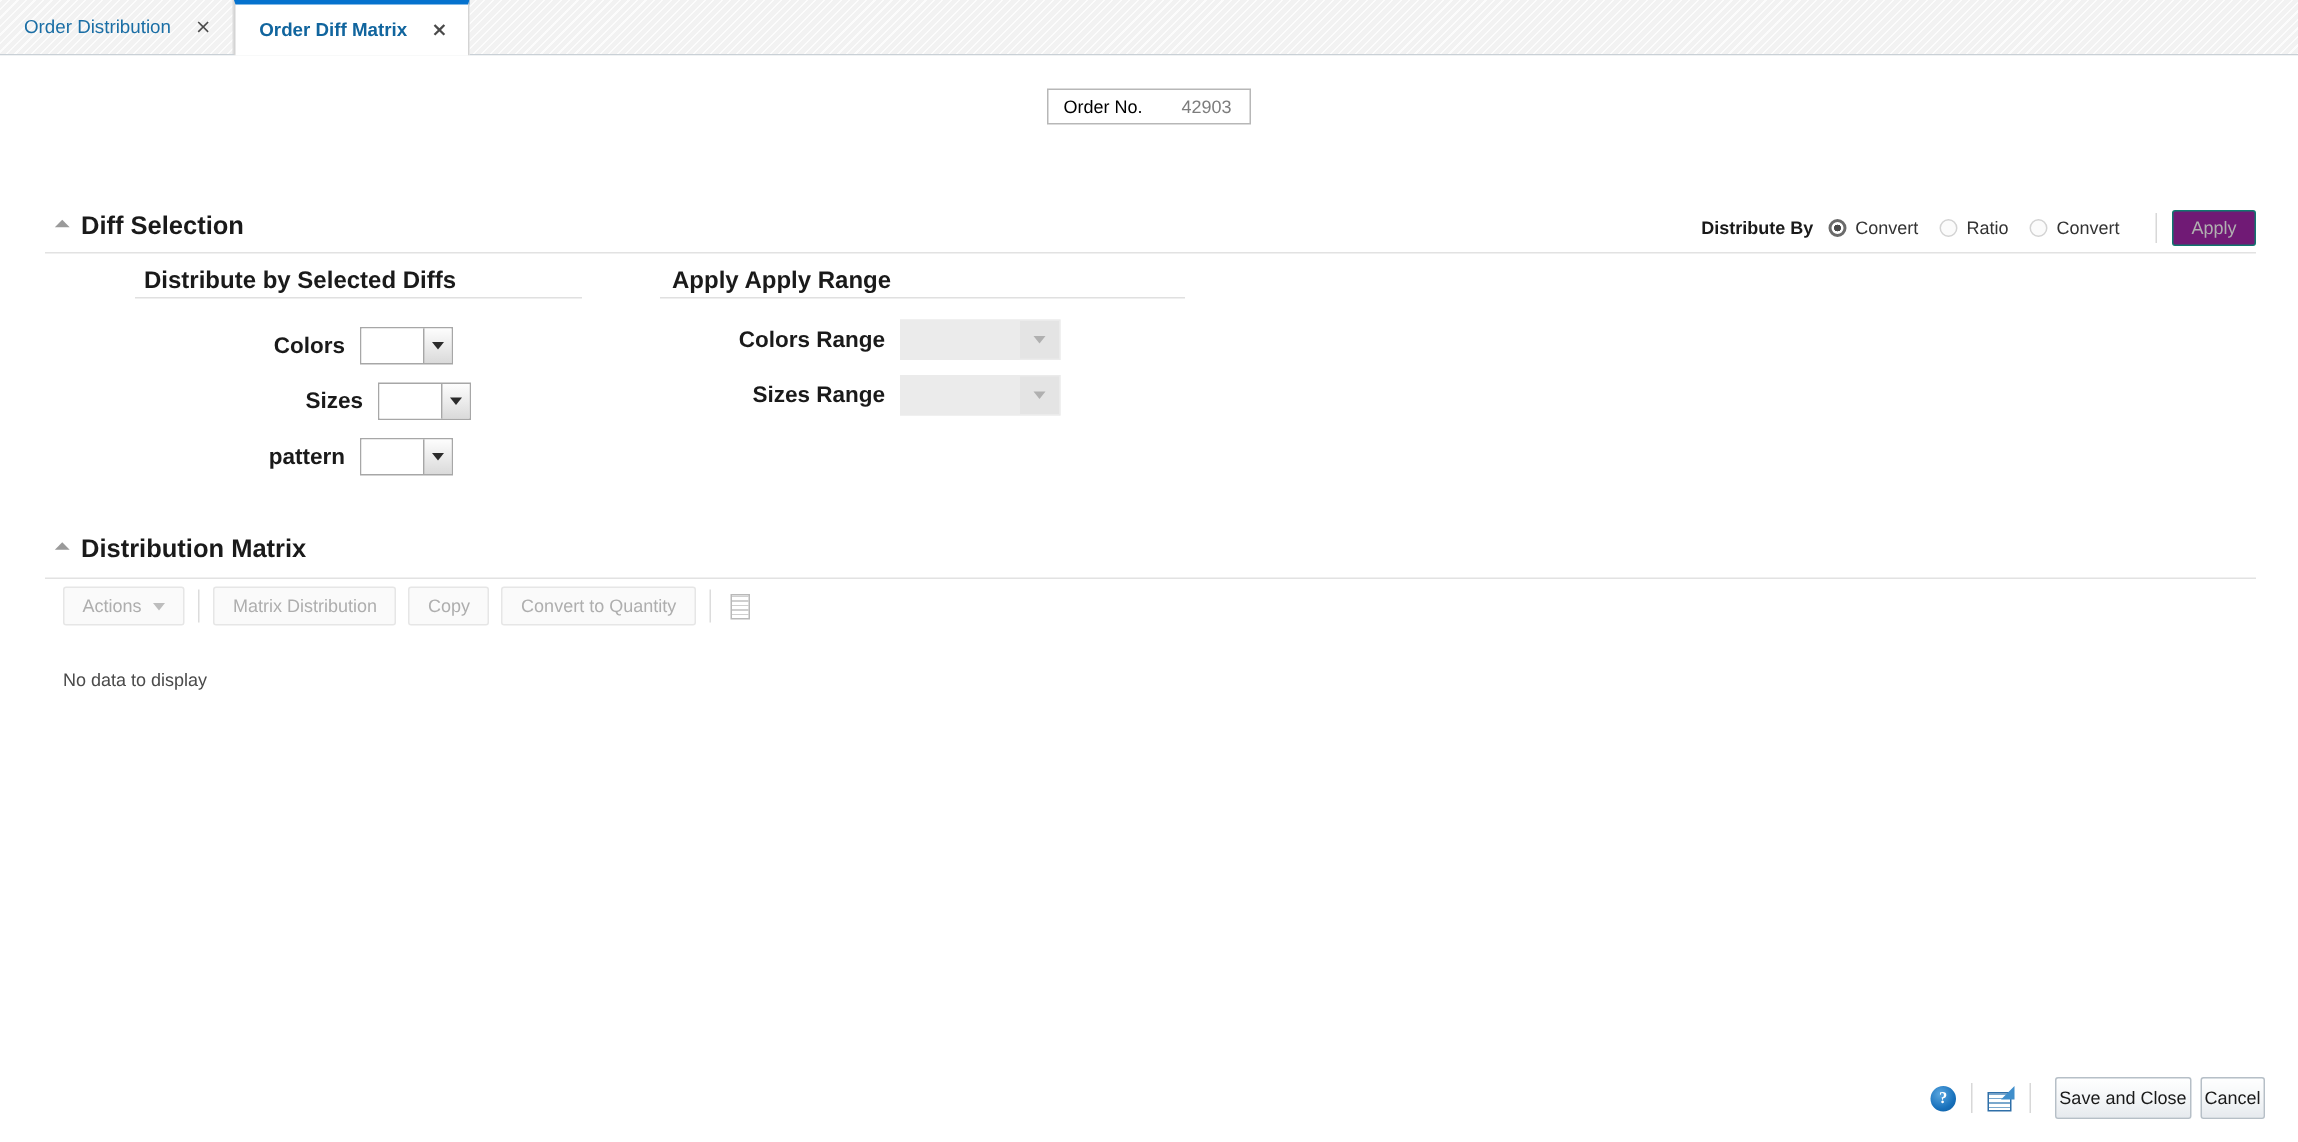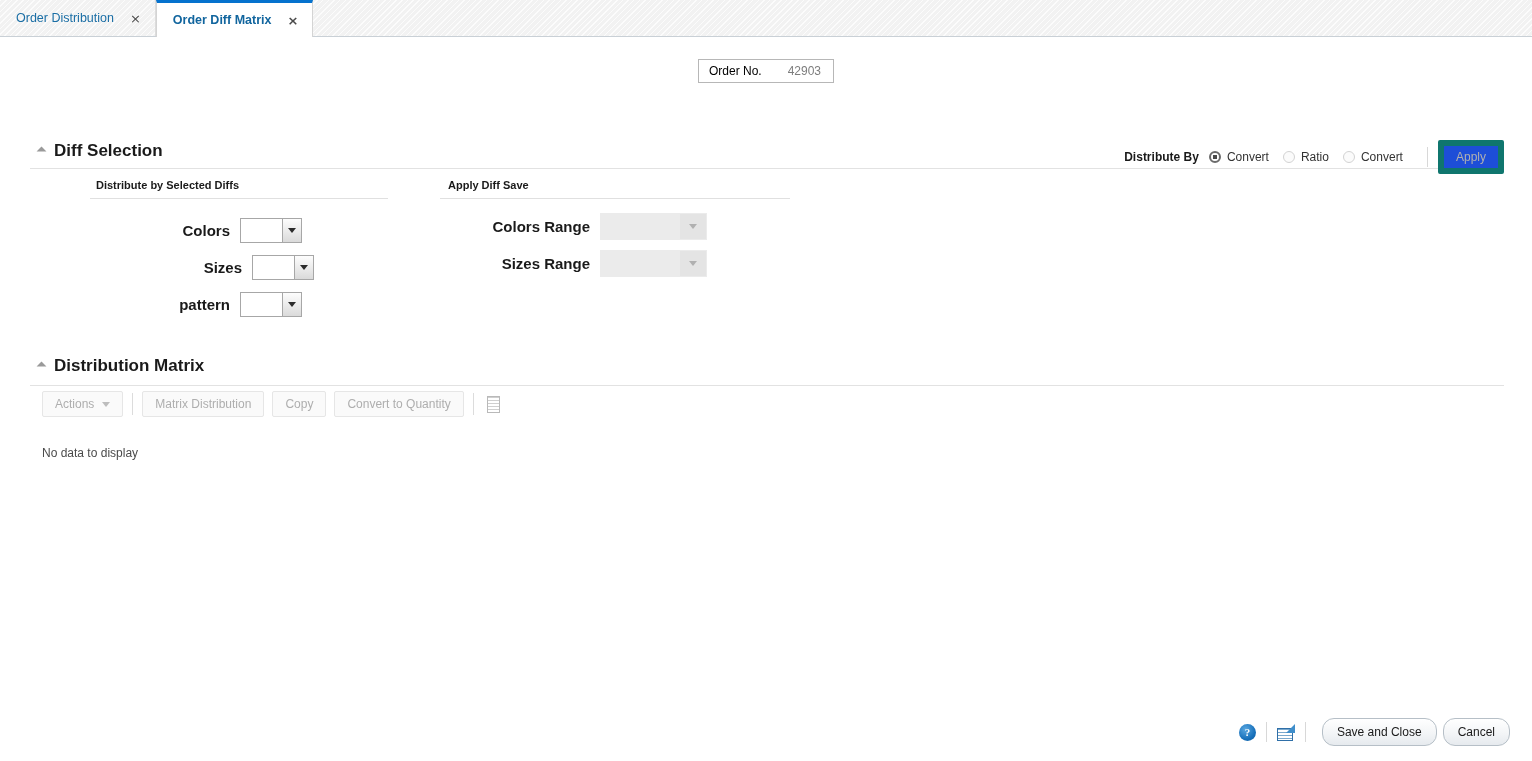--- a/index.html
+++ b/index.html
@@ -99,21 +99,21 @@
   .hrule {
     position: absolute;
     left: 30px; width: 1474px;
     height: 1px;
     background: #e2e2e2;
   }
 
   
   .subsec-title {
     position: absolute;
-    font-size: 11px;
+    font-size: 16px;
     font-weight: bold;
     color: #1a1a1a;
   }
   .subsec-rule {
     position: absolute;
     height: 1px;
     background: #e0e0e0;
   }
 
   
@@ -229,22 +229,22 @@
     padding: 4px 12px;
     border: 1px solid #bdbdbd;
     border-radius: 2px;
     background: linear-gradient(to bottom, #ffffff 0%, #f2f2f2 100%);
     color: #333;
     cursor: pointer;
     white-space: nowrap;
   }
   .btn.disabled {
     color: #b0b0b0;
-    border: 6px solid #0f766e;
-    background: #1d4ed8;
+    border: 1px solid #0f766e;
+    background: #701a75;
     cursor: default;
   }
 
   
   .matrix-toolbar {
     position: absolute;
     left: 42px; top: 354px;
     display: flex; align-items: center;
   }
   .btn-flat {
@@ -319,23 +319,23 @@
   }
   .notes-icon .fold {
     position: absolute; right: 0; top: 0;
     width: 0; height: 0;
     border-left: 9px solid transparent;
     border-bottom: 9px solid #3f8ecb;
   }
   .btn-main {
     font-family: "Liberation Sans", sans-serif;
     font-size: 12px;
-    padding: 6px 14px;
+    padding: 6px 2px;
     border: 1px solid #b6bfc7;
-    border-radius: 12px;
+    border-radius: 2px;
     background: linear-gradient(to bottom, #ffffff 0%, #f3f5f7 55%, #e6eaee 100%);
     color: #1a1a1a;
     cursor: pointer;
     margin-left: 6px;
     white-space: nowrap;
   }
 </style>
 </head>
 <body>
 
@@ -411,21 +411,21 @@
   <div class="field-row" style="left:120px; top:255px;">
     <span class="field-label" style="width:110px;">pattern</span>
     <span class="combo">
       <input class="combo-text" type="text" value="" style="">
       <span class="combo-btn">
           <span class="arrow-dn"></span>
         </span>
     </span>
   </div>
 
-  <div class="subsec-title" style="left:448px; top:142px;">Apply Diff Save</div>
+  <div class="subsec-title" style="left:448px; top:142px;">Apply Apply Range</div>
   <div class="subsec-rule" style="left:440px; top:161px; width:350px;"></div>
 
   <div class="field-row" style="left:440px; top:213px;">
     <span class="field-label" style="width:150px;">Sizes Range</span>
     <span class="lov">
       <input class="lov-text" type="text" disabled="" value="" style="">
       <span class="lov-btn">
           <span class="arrow-dn-dim"></span>
         </span>
     </span>

